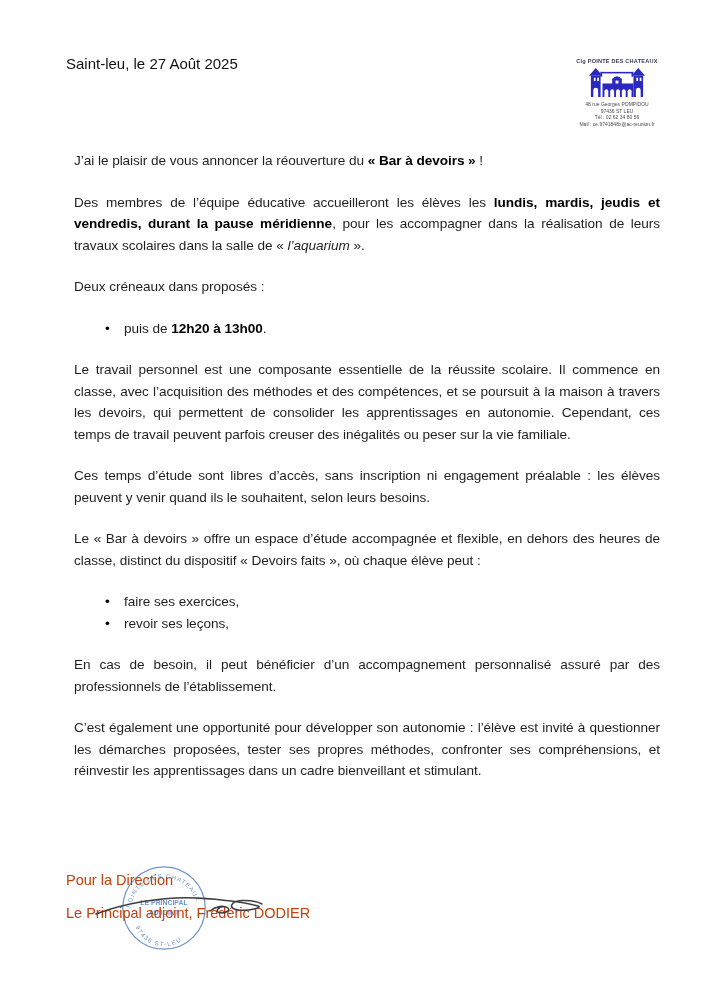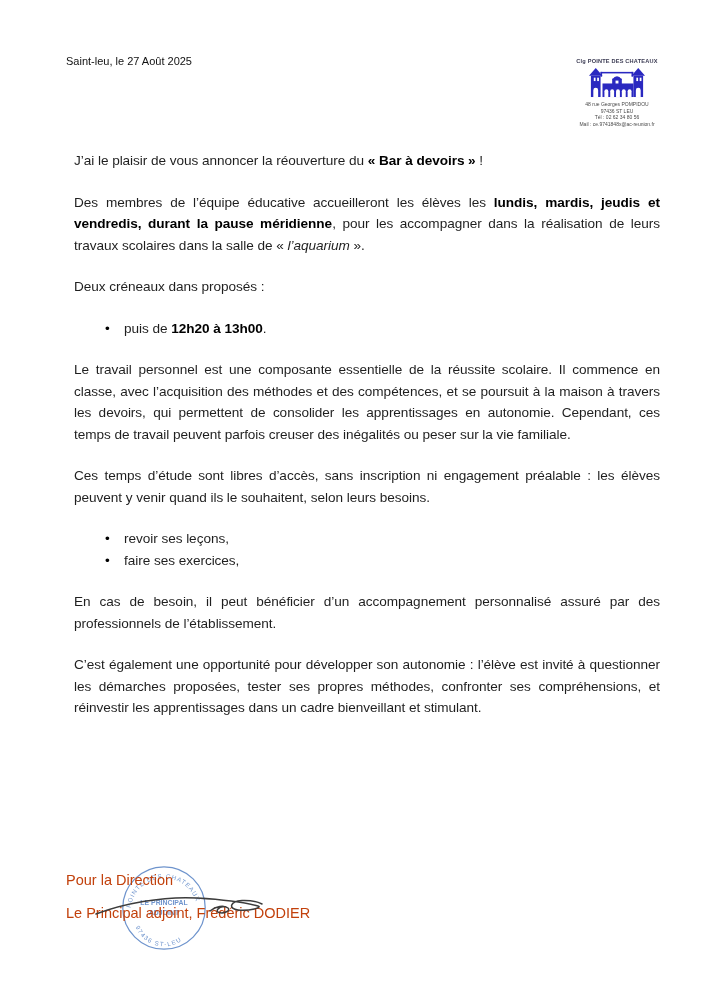--- a/index.html
+++ b/index.html
@@ -2,21 +2,21 @@
 <html lang="fr"><head>
 <meta charset="utf-8">
 <style>
   html,body{margin:0;padding:0;}
   body{
     width:701px;height:1003px;position:relative;background:#ffffff;
     font-family:"Liberation Sans",sans-serif;color:#1f1f1f;overflow:hidden;
   }
   
   .date-line{
-    position:absolute;left:66px;top:55px;font-size:11px;color:#111;
+    position:absolute;left:66px;top:55px;font-size:15px;color:#111;
   }
   .logo-block{
     position:absolute;left:566px;top:58px;width:102px;text-align:center;
   }
   .logo-title{
     font-size:5.6px;font-weight:bold;color:#3a3a52;letter-spacing:.2px;white-space:nowrap;
   }
   .castle{display:block;margin:2px auto 1px auto;}
   .logo-address{font-size:5px;line-height:6.5px;color:#4a4a4a;white-space:nowrap;}
   
@@ -106,24 +106,25 @@
   <p class="no-justify">Deux créneaux dans proposés :</p>
 
   <ul class="bullets">
     <li><span>puis de </span><b>12h20 à 13h00</b><span>.</span></li>
   </ul>
 
   <p>Le travail personnel est une composante essentielle de la réussite scolaire. Il commence en classe, avec l’acquisition des méthodes et des compétences, et se poursuit à la maison à travers les devoirs, qui permettent de consolider les apprentissages en autonomie. Cependant, ces temps de travail peuvent parfois creuser des inégalités ou peser sur la vie familiale.</p>
 
   <p>Ces temps d’étude sont libres d’accès, sans inscription ni engagement préalable : les élèves peuvent y venir quand ils le souhaitent, selon leurs besoins.</p>
 
+  <p>Le « Bar à devoirs » offre un espace d’étude accompagnée et flexible, en dehors des heures de classe, distinct du dispositif « Devoirs faits », où chaque élève peut :</p>
 
   <ul class="bullets">
+    <li>faire ses exercices,</li>
     <li>revoir ses leçons,</li>
-    <li>faire ses exercices,</li>
   </ul>
 
   <p>En cas de besoin, il peut bénéficier d’un accompagnement personnalisé assuré par des professionnels de l’établissement.</p>
 
   <p>C’est également une opportunité pour développer son autonomie : l’élève est invité à questionner les démarches proposées, tester ses propres méthodes, confronter ses compréhensions, et réinvestir les apprentissages dans un cadre bienveillant et stimulant.</p>
 
 </div>
 
 <div class="signature-block">
 

